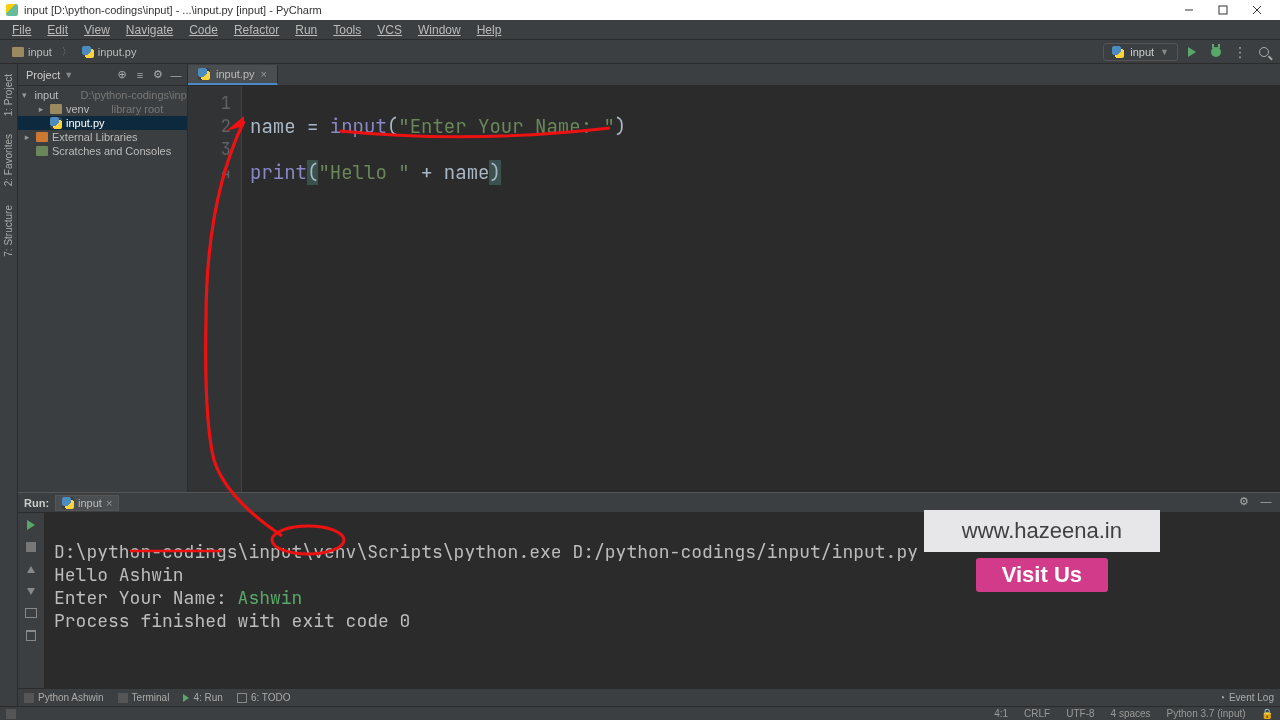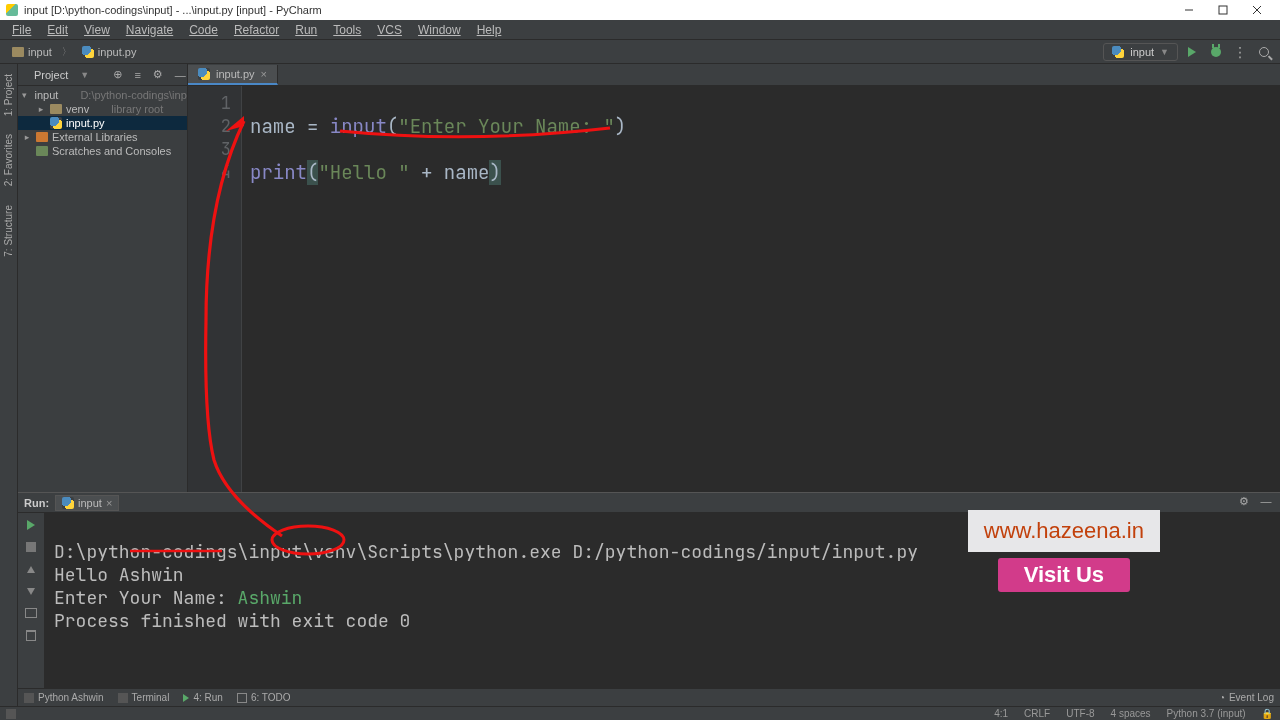--- a/index.html
+++ b/index.html
@@ -125,21 +125,21 @@
   
   .project-pane {
     width: 170px;
     background: #3b3e40;
     border-right: 1px solid #2b2b2b;
     display: flex; flex-direction: column;
     font-size: 11px;
   }
   .project-header {
     height: 22px; display: flex; align-items: center;
-    padding: 0 4px; gap: 12px;
+    padding: 0 4px; gap: 4px;
     border-bottom: 1px solid #2b2b2b;
   }
   .project-header .ph-title { flex: 0 0 auto; color:#ccc; }
   .project-header .dd { font-size:9px; color:#888; }
   .project-header .ph-spacer { flex:1 1 auto; }
   .project-header .ph-btn { width:14px; height:14px; display:flex; align-items:center; justify-content:center; color:#aaa; font-size:11px; }
 
   .tree { padding: 2px 0; }
   .tree-row {
     display: flex; align-items: center; gap: 4px;
@@ -278,23 +278,23 @@
   .statusbar .sb-spacer{flex:1 1 auto;}
   .statusbar .sq { width:10px;height:10px;background:#555;}
 
   
   .promo {
     position:absolute; right:120px; bottom:96px;
     z-index:50; text-align:center;
     pointer-events:none;
   }
   .promo .p-url {
-    background:#e7e7e9; color:#c2410c;
+    background:#e7e7e9; color:#404040;
     font-size:22px; font-weight:500;
-    padding:8px 16px;
+    padding:8px 38px;
   }
   .promo .p-btn {
     display:inline-block; margin-top:6px;
     background:#d23b8a; color:#fff;
     font-size:22px; font-weight:700;
     padding:4px 26px;
     border-radius:3px;
   }
 </style>
 </head>

